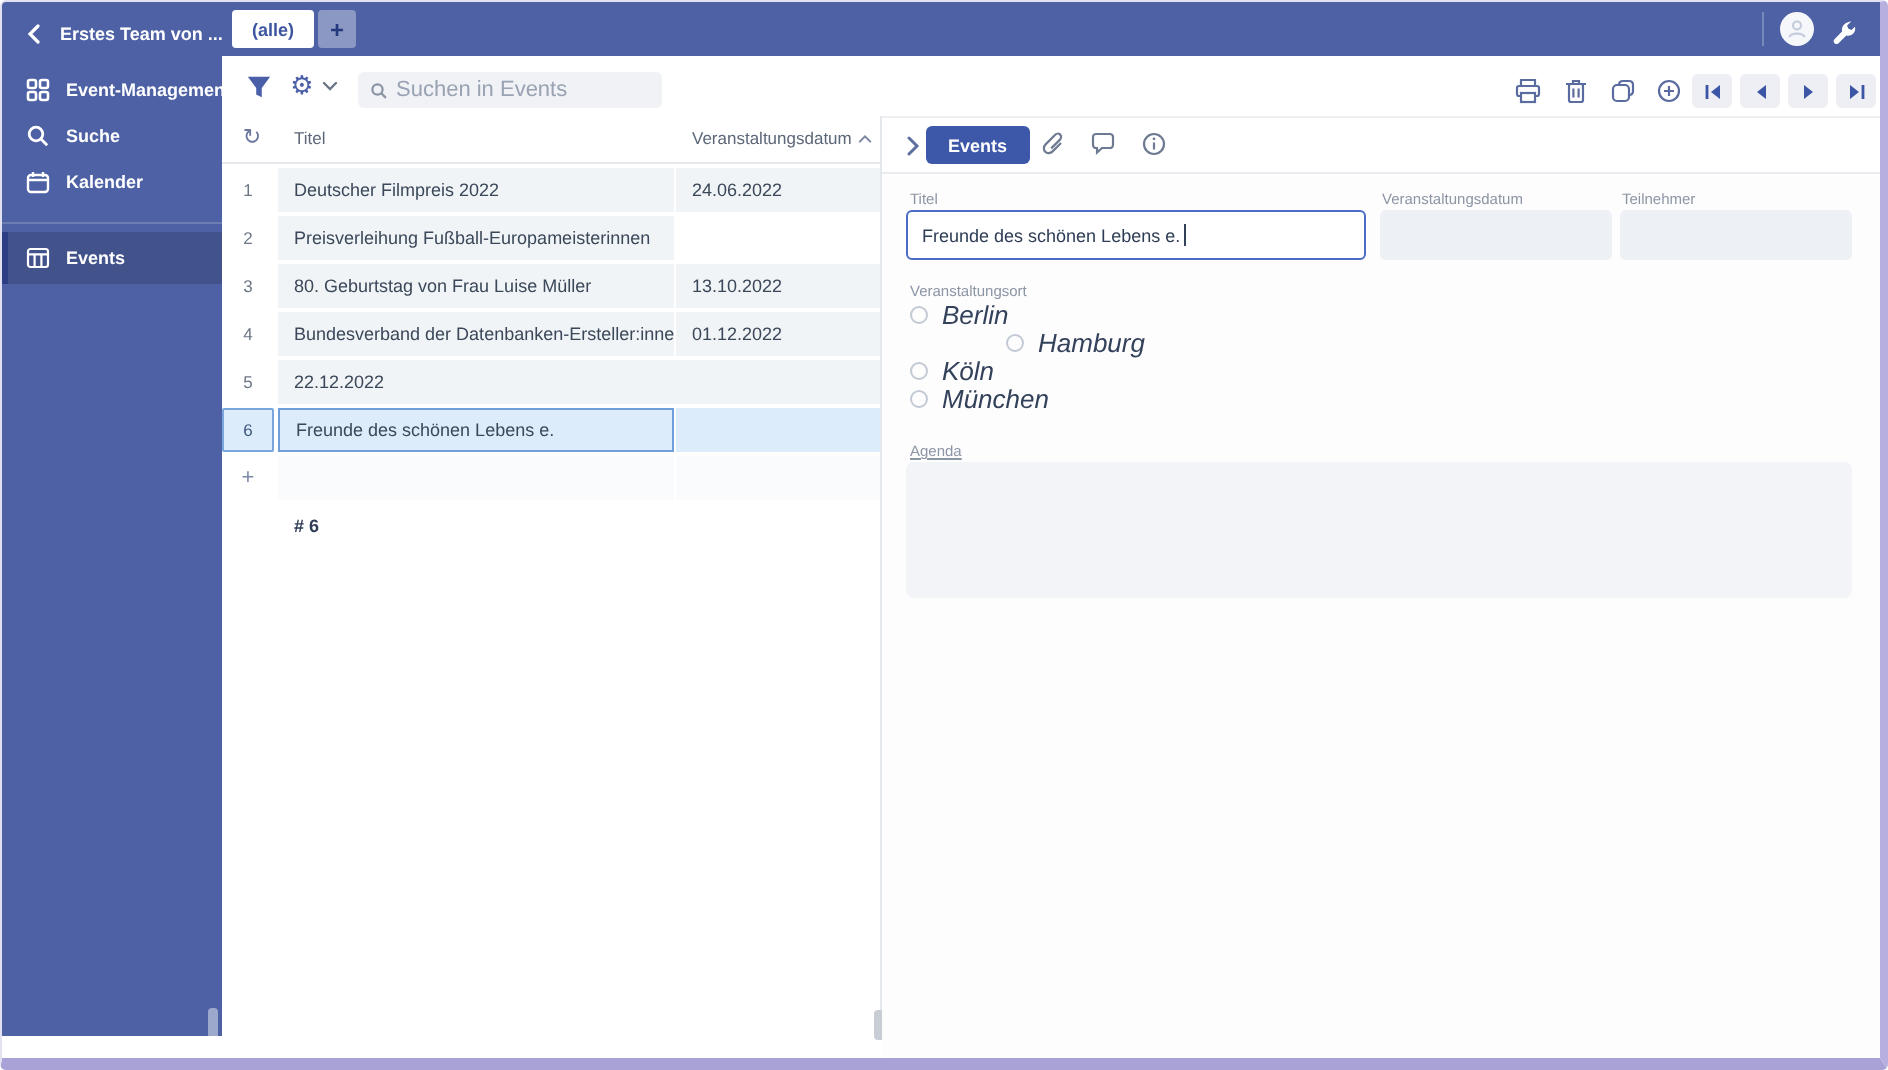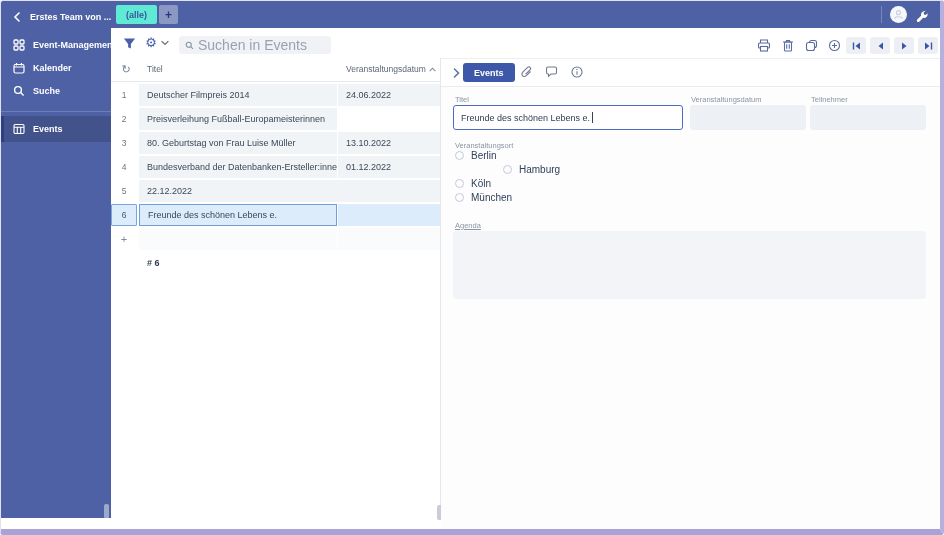--- a/index.html
+++ b/index.html
@@ -16,21 +16,21 @@
     overflow:hidden;
   }
 
   
   .topbar {
     position:absolute; left:110px; top:0; right:0; height:27px;
     background:#4d61a4;
   }
   .tab-all {
     position:absolute; left:5px; top:4px; height:19px;
-    background:#5eead4; color:#3d55a0;
+    background:#ffffff; color:#3d55a0;
     font-size:9px; font-weight:bold;
     border:none; border-radius:2px; padding:0 10px;
     display:flex; align-items:center; cursor:pointer;
   }
   .tab-add {
     position:absolute; left:48px; top:4px; width:19px; height:19px;
     background:rgba(255,255,255,0.35); color:#24397e;
     font-size:12px; font-weight:bold;
     border:none; border-radius:2px;
     display:flex; align-items:center; justify-content:center; cursor:pointer;
@@ -88,21 +88,21 @@
   .gear-btn   { left:32px; top:6px; width:16px; height:17px; color:#4a5fa8; font-size:13px; line-height:1; }
   .gear-chev  { left:49px; top:10px; width:10px; height:10px; }
   .searchbox {
     position:absolute; left:68px; top:8px; width:152px; height:18px;
     background:#f0f2f6; border-radius:3px;
     display:flex; align-items:center; gap:4px; padding:0 6px;
   }
   .searchbox input {
     border:none; background:transparent; outline:none;
     font-family:"Liberation Sans", sans-serif;
-    font-size:14px; color:#4a5568; width:100%;
+    font-size:11px; color:#4a5568; width:100%;
   }
   .searchbox input::placeholder { color:#98a2b2; opacity:1; }
   .act-btn { top:10px; width:16px; height:15px; }
   .nav-btn {
     position:absolute; top:9px; width:20px; height:17px;
     background:#edeff4; border:none; border-radius:3px; cursor:pointer;
     display:flex; align-items:center; justify-content:center;
   }
 
   
@@ -169,21 +169,21 @@
   .caret { display:inline-block; width:1px; height:11px; background:#33415a; margin-left:2px; }
   .fld-empty {
     position:absolute; top:46px; height:25px; background:#edf0f5;
     border:none; border-radius:3px; cursor:text;
   }
   .radio-row { position:absolute; left:14px; display:flex; align-items:center; gap:7px; cursor:pointer; }
   .radio-circle {
     width:9px; height:9px; border-radius:50%;
     border:1px solid #c3cad4; background:#fdfdfe; flex:0 0 9px;
   }
-  .radio-label { font-size:10px; color:#33415a; }
+  .radio-label { font-size:13px; color:#33415a;font-style:italic; }
   .agenda-box {
     position:absolute; left:12px; top:172px; width:473px; height:68px;
     background:#f2f4f8; border:none; border-radius:4px; cursor:text;
   }
 </style>
 </head>
 <body>
 
 <div class="frame">
 
@@ -204,36 +204,36 @@
             <rect x="7" y="1" width="4" height="4" rx="1"></rect>
           <rect x="1" y="7" width="4" height="4" rx="1"></rect>
             <rect x="7" y="7" width="4" height="4" rx="1"></rect>
         </svg>
       </span>
       <span>Event-Management</span>
     </div>
 
     <div class="side-item">
       <span class="icn">
+        <svg width="12" height="12" viewBox="0 0 12 12" fill="none" stroke="#fff" stroke-width="1.4">
+          <circle cx="5" cy="5" r="3.4"></circle>
+            <path d="M7.6 7.6 L10.6 10.6"></path>
+        </svg>
+      </span>
+      <span>Suche</span>
+    </div>
+
+    <div class="side-item">
+      <span class="icn">
         <svg width="12" height="12" viewBox="0 0 12 12" fill="none" stroke="#fff" stroke-width="1.2">
           <rect x="1" y="2.5" width="10" height="8.5" rx="1.5"></rect>
           <path d="M3.5 1 L3.5 3.5 M8.5 1 L8.5 3.5 M1 5 L11 5"></path>
         </svg>
       </span>
       <span>Kalender</span>
-    </div>
-
-    <div class="side-item">
-      <span class="icn">
-        <svg width="12" height="12" viewBox="0 0 12 12" fill="none" stroke="#fff" stroke-width="1.4">
-          <circle cx="5" cy="5" r="3.4"></circle>
-            <path d="M7.6 7.6 L10.6 10.6"></path>
-        </svg>
-      </span>
-      <span>Suche</span>
     </div>
 
     <div class="side-sep"></div>
 
     <div class="side-item active">
       <span class="icn">
         <svg width="12" height="12" viewBox="0 0 12 12" fill="none" stroke="#fff" stroke-width="1.1">
           <rect x="1" y="1.5" width="10" height="9" rx="1.2"></rect>
           <path d="M1 4.2 L11 4.2 M4.3 4.2 L4.3 10.5 M7.7 4.2 L7.7 10.5"></path>
         </svg>
@@ -344,21 +344,21 @@
           <svg width="7" height="5" viewBox="0 0 8 5">
               <path d="M1 4 L4 1 L7 4" stroke="#7c87a0" stroke-width="1.2" fill="none" stroke-linecap="round"></path>
             </svg>
         </span>
       </span>
     </div>
 
     <div class="rows">
       <div class="trow">
         <span class="c-num">1</span>
-        <span class="c-titel">Deutscher Filmpreis 2014</span>
+        <span class="c-titel">Deutscher Filmpreis 2022</span>
         <span class="c-datum">24.06.2022</span>
       </div>
       <div class="trow">
         <span class="c-num">2</span>
         <span class="c-titel">Preisverleihung Fußball-Europameisterinnen</span>
       </div>
       <div class="trow">
         <span class="c-num">3</span>
         <span class="c-titel">80. Geburtstag von Frau Luise Müller</span>
         <span class="c-datum">13.10.2022</span>

